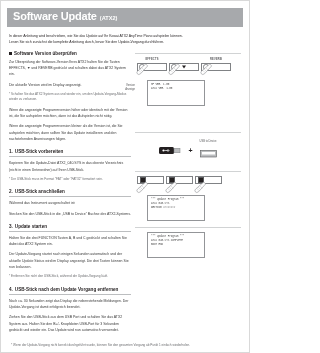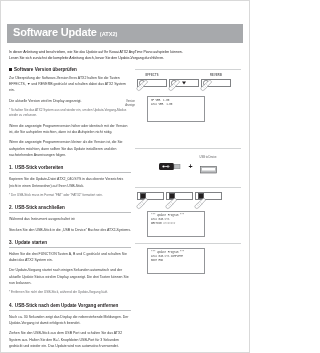--- a/index.html
+++ b/index.html
@@ -27,21 +27,21 @@
 
   .page-inner {
     padding: 7px 6px 4px 6px;
   }
 
   
   .title-banner {
     background: #a7a9ac;
     color: #ffffff;
     padding: 3px 6px 4px 6px;
-    margin: 16px 0 0 0;
+    margin: 0 0 0 0;
     display: flex;
     align-items: baseline;
     gap: 3px;
   }
   .title-main {
     font-size: 11px;
     font-weight: bold;
     letter-spacing: -0.2px;
     line-height: 1.05;
   }

